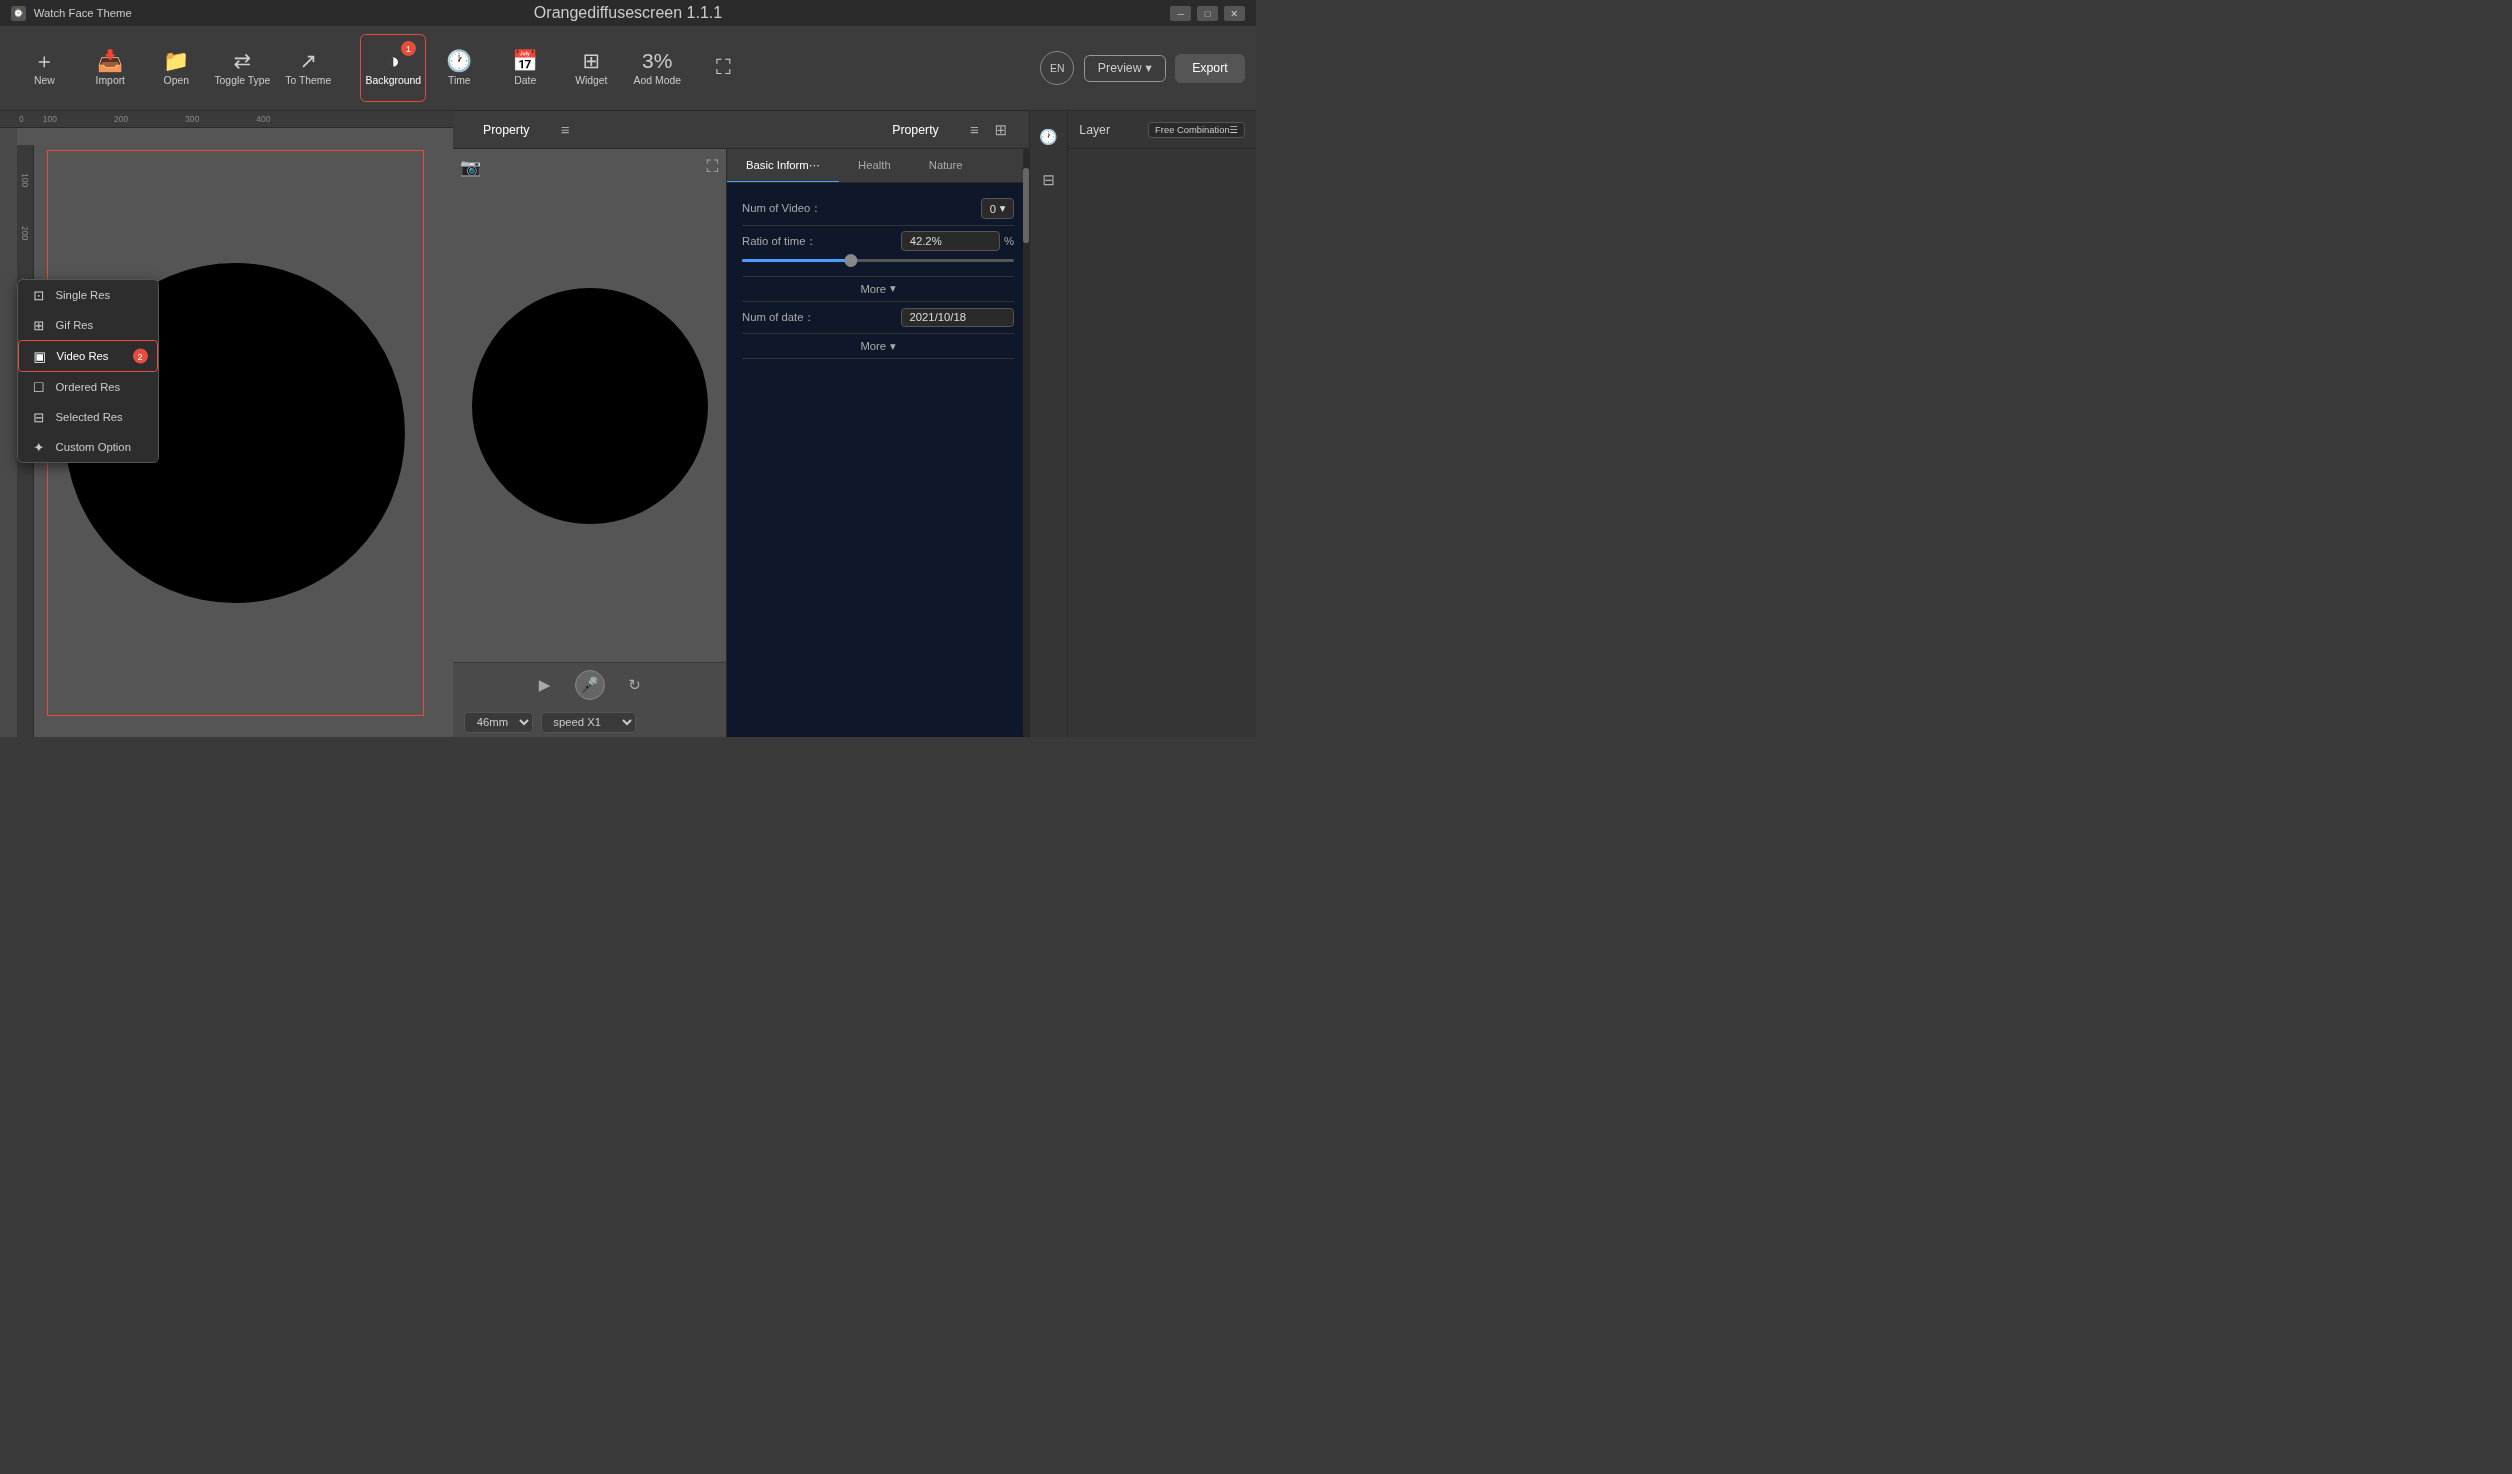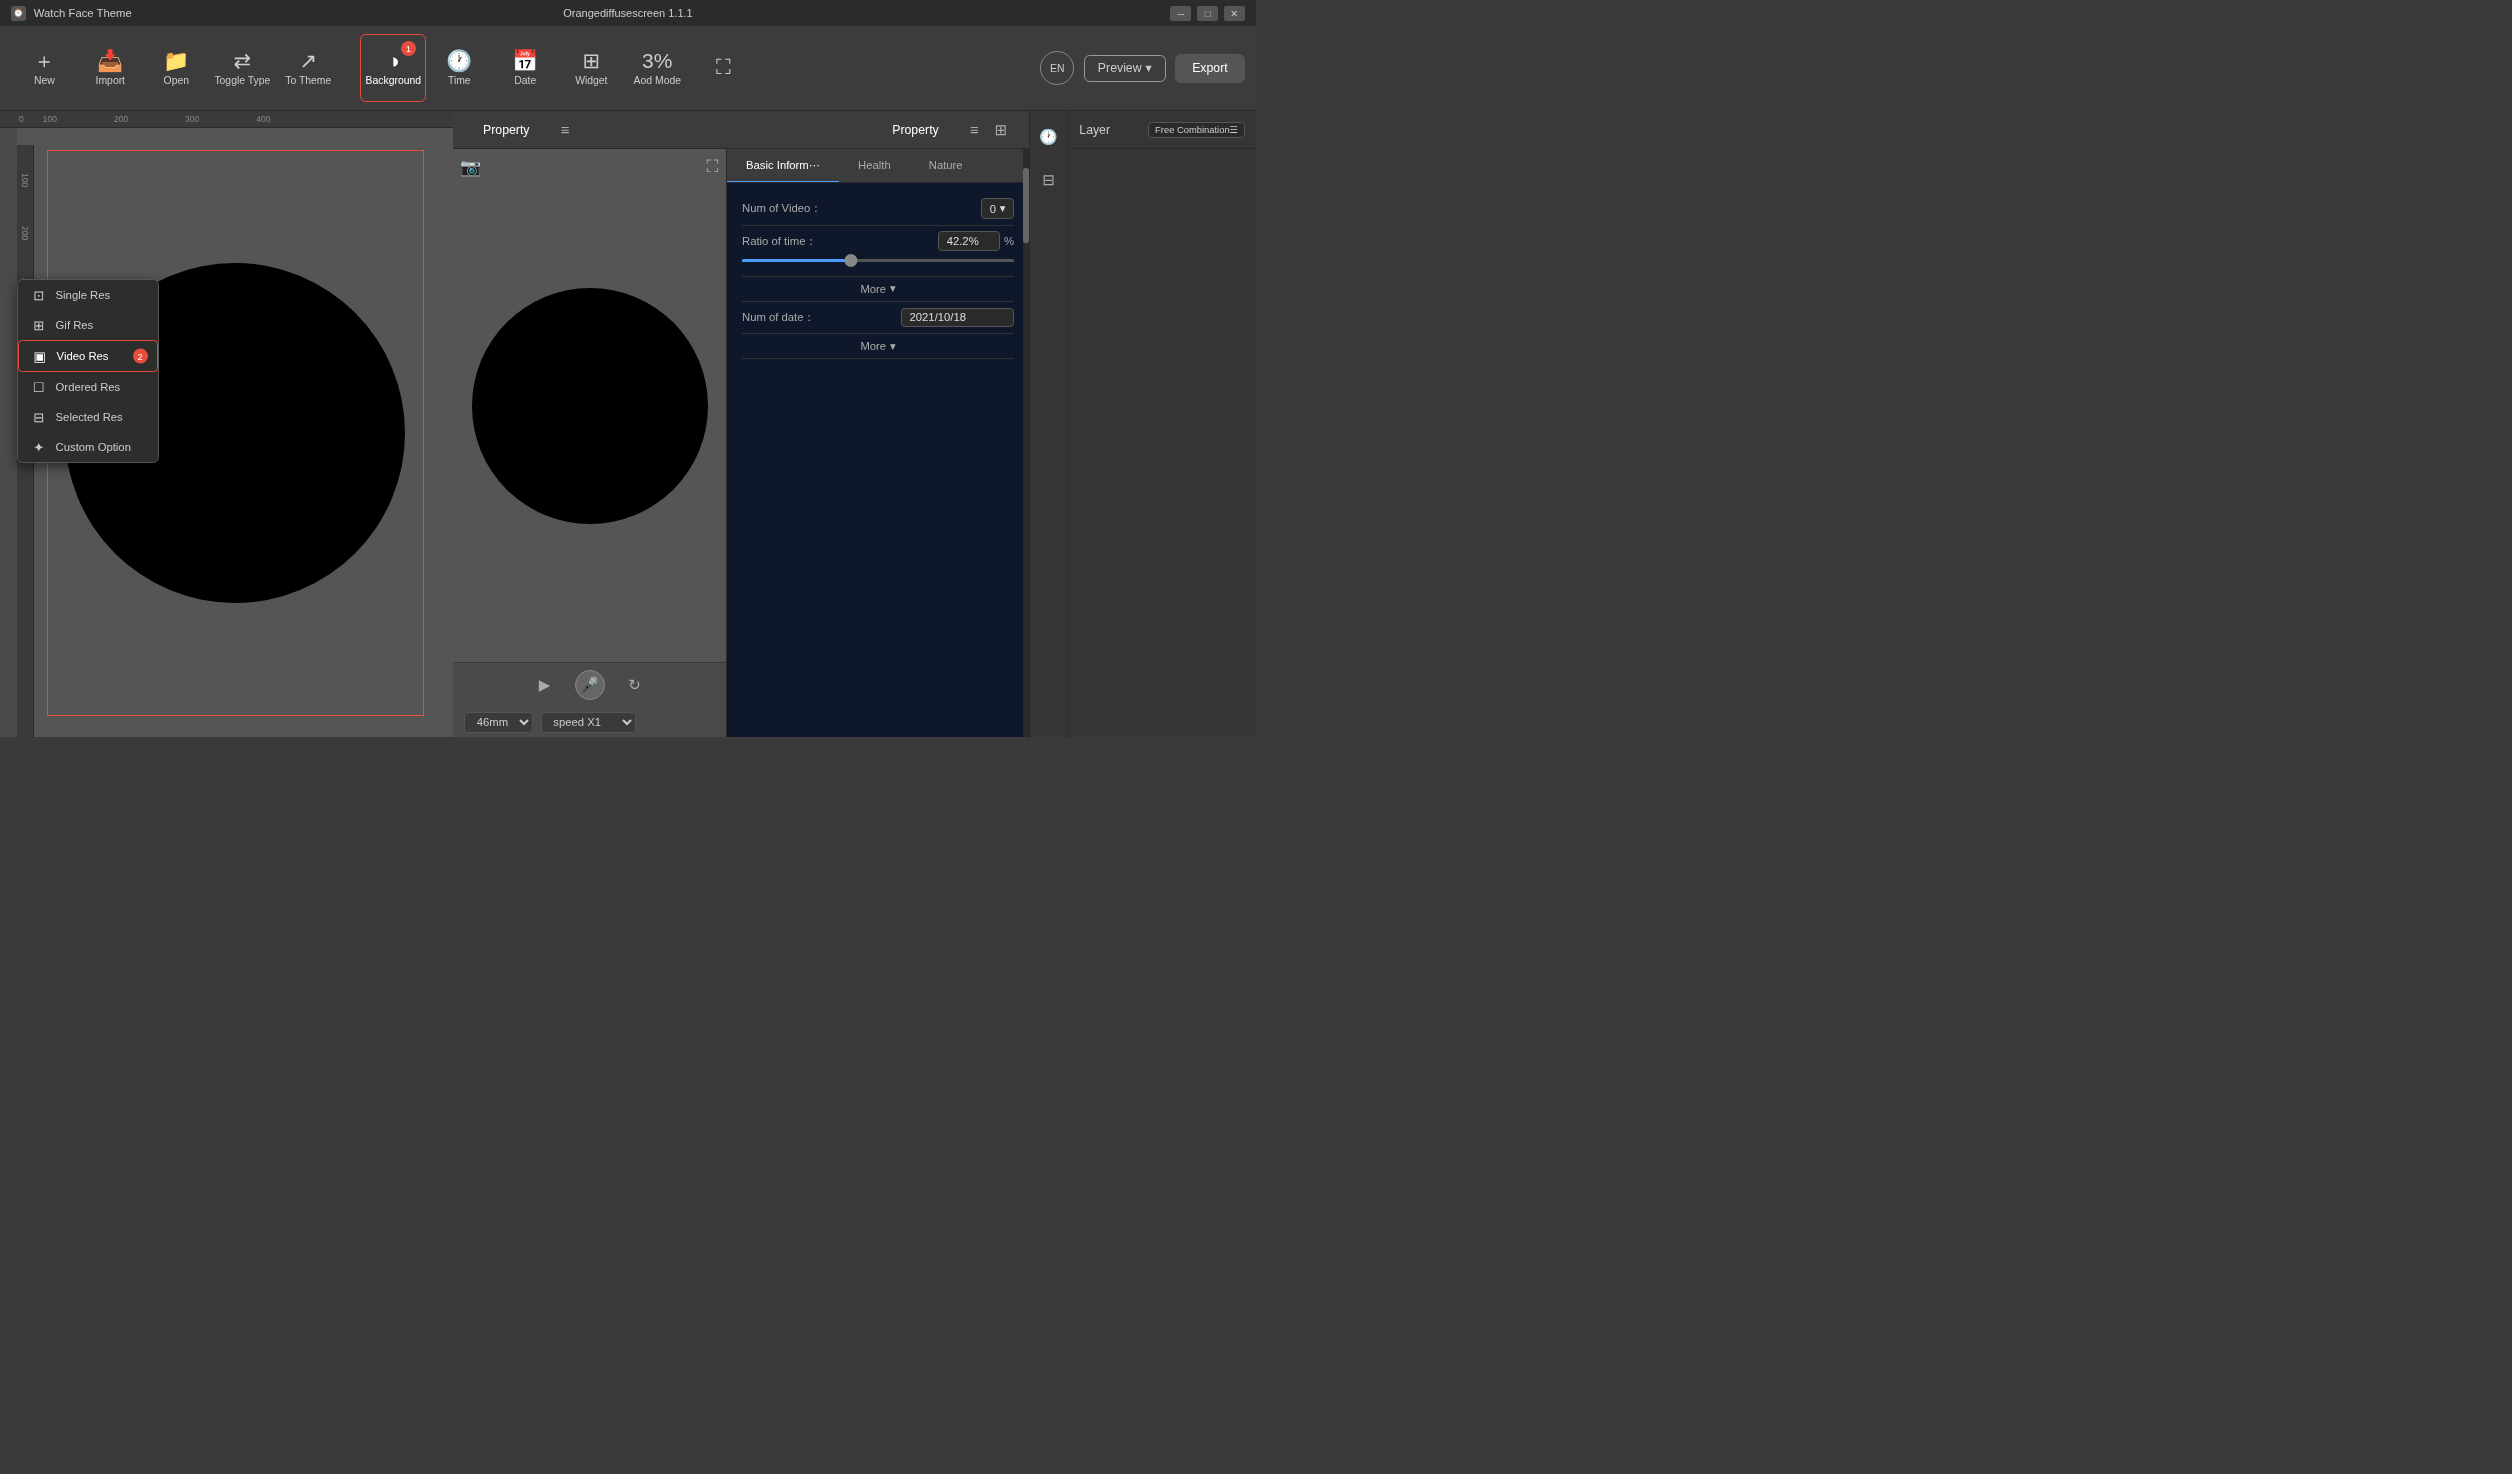--- a/index.html
+++ b/index.html
@@ -31,21 +31,21 @@
       font-size: 9.4px;
     }
     #titlebar .app-title {
       font-size: 11.3px;
       color: #ccc;
     }
     #titlebar .window-title {
       position: absolute;
       left: 50%;
       transform: translateX(-50%);
-      font-size: 11px;
+      font-size: 16px;
       color: #ccc;
     }
     #titlebar .window-controls {
       position: absolute;
       right: 11.3px;
       display: flex;
       gap: 5.7px;
     }
     #titlebar .win-btn {
       width: 21px; height: 15px;
@@ -676,21 +676,21 @@
             <span class="prop-label">Num of Video：</span>
             <div class="prop-dropdown">
               <span>0</span>
               <span>▾</span>
             </div>
           </div>
 
           <div class="prop-row" style="flex-direction:column;align-items:flex-end;">
             <div style="display:flex;width:100%;align-items:center;">
               <span class="prop-label">Ratio of time：</span>
-              <input class="prop-input" type="text" style="width: 62px;" value="42.2%">
+              <input class="prop-input" type="text" style="width: 99px;" value="42.2%">
               <span style="margin-left:3.8px;color:#aaa;">%</span>
             </div>
 
             <div class="slider-container">
               <div class="slider-track">
                 <div class="slider-fill" style="width:40%;"></div>
                 <div class="slider-thumb" style="left:40%;"></div>
               </div>
             </div>
           </div>

